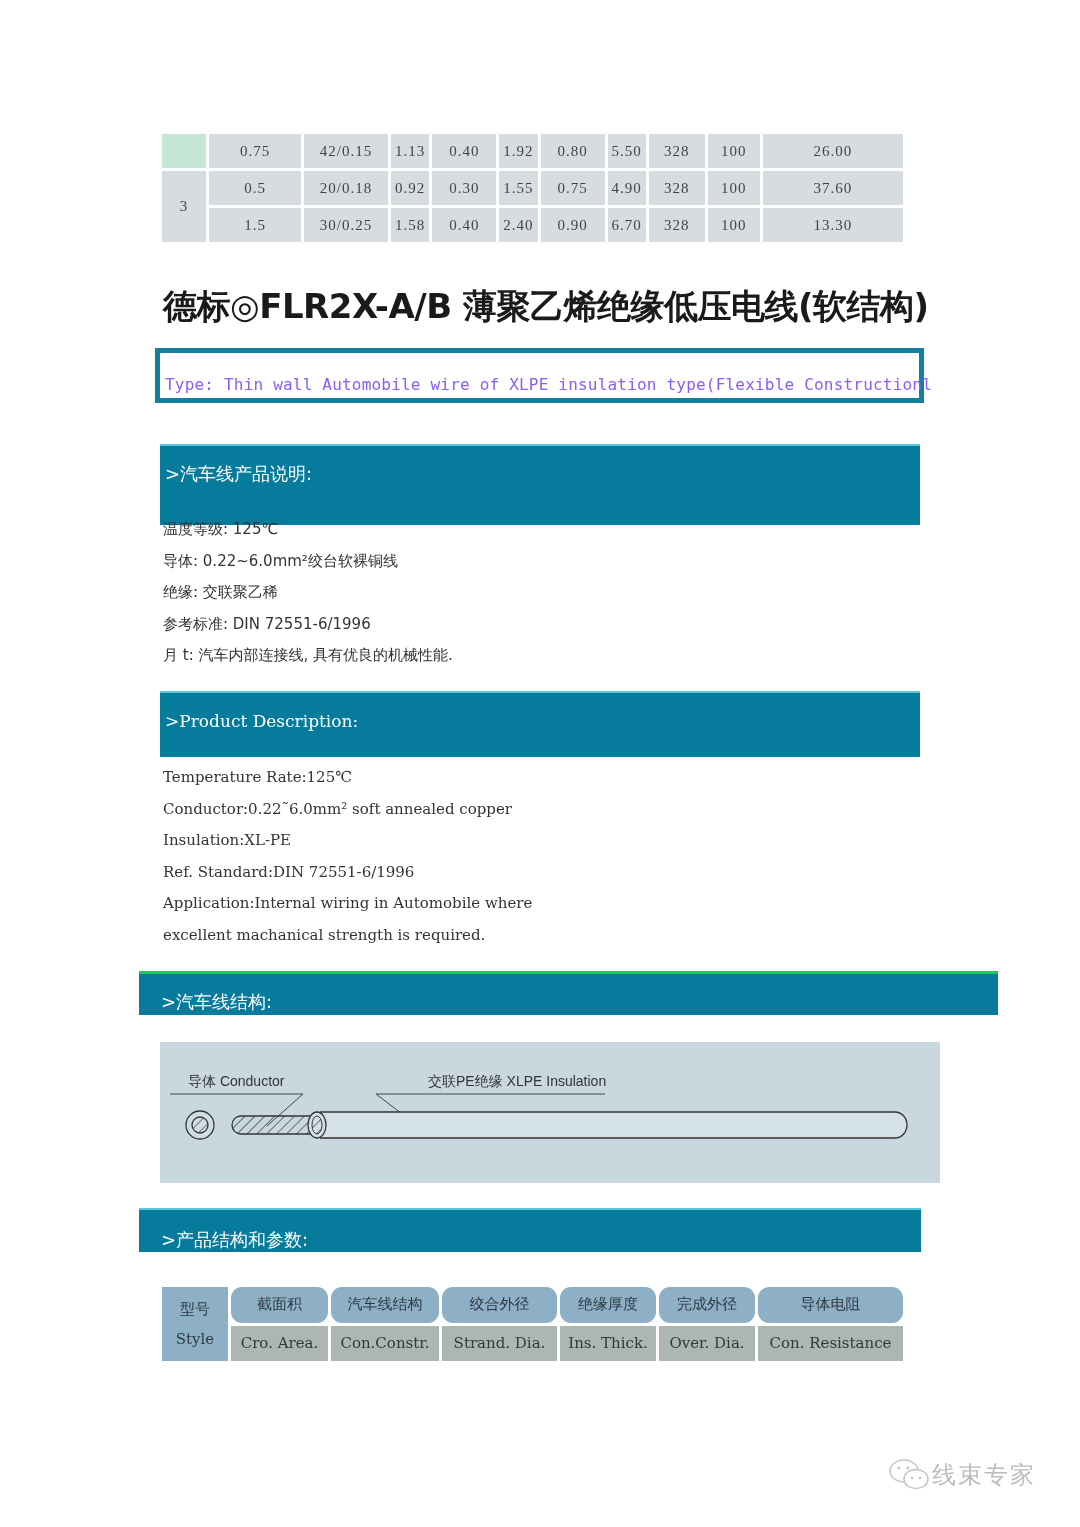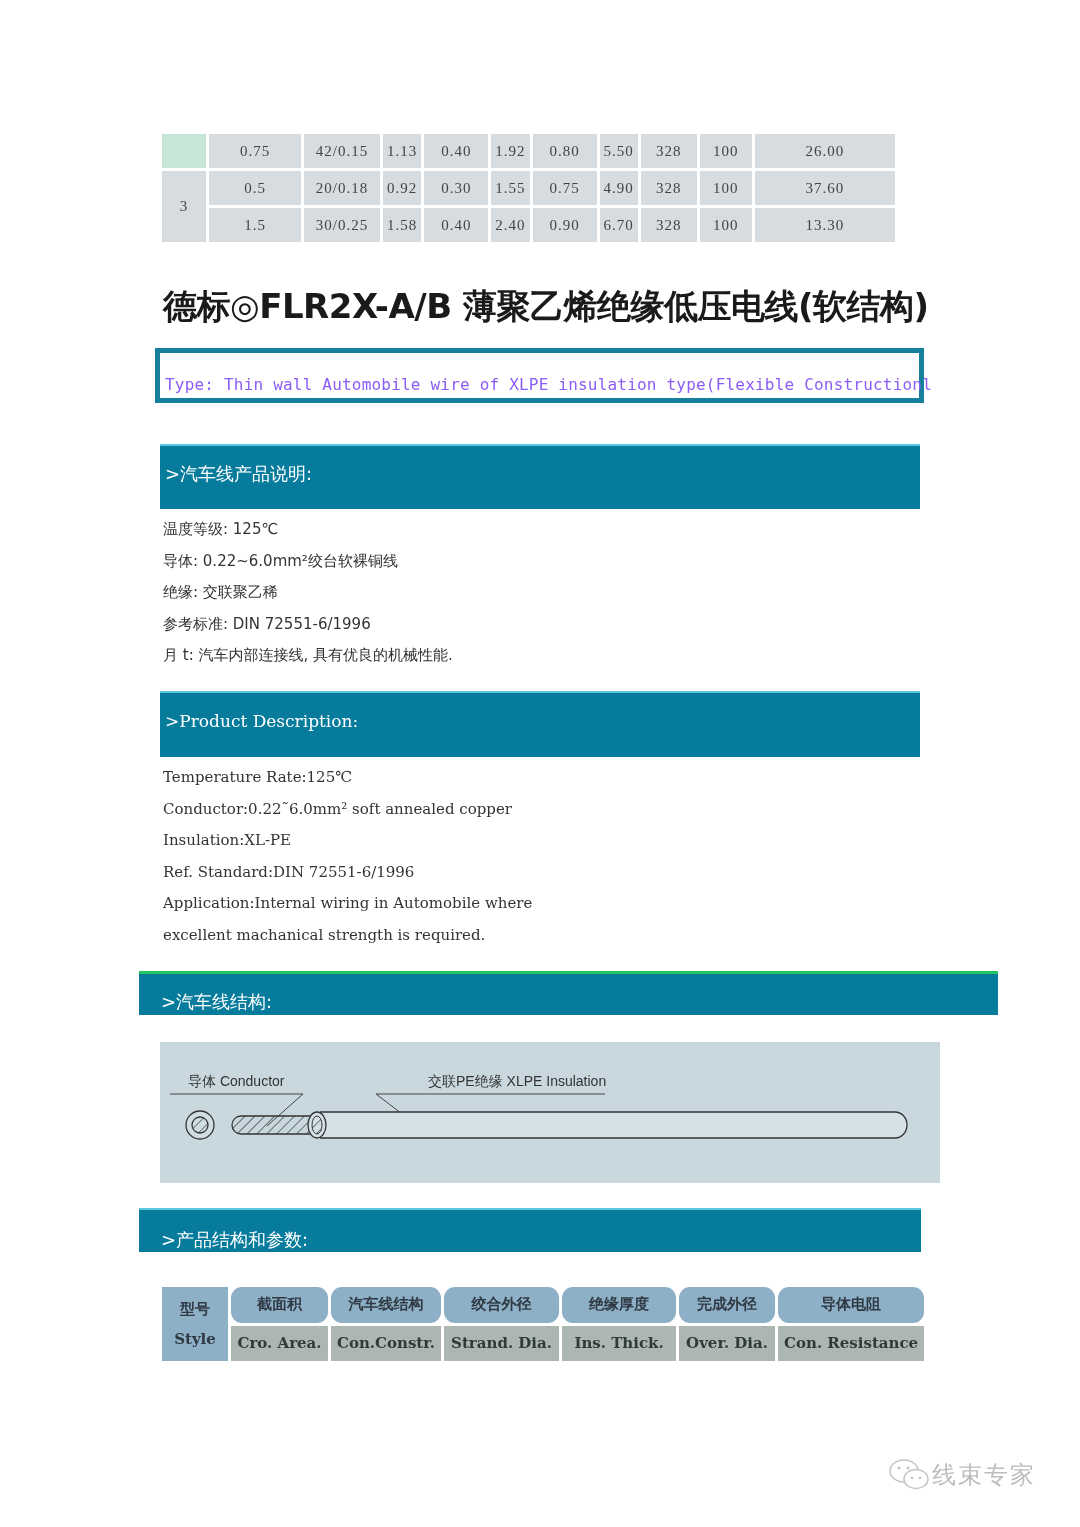--- a/index.html
+++ b/index.html
@@ -11,57 +11,57 @@
     .top-table td { background: #d6dce0; height: 34px; font-size: 15px; color: #444; text-align: center; padding: 0 4px; font-family: "Liberation Serif", "DejaVu Serif", serif; letter-spacing: 1px; }
     .top-table td.green { background: #c6e7d6; }
 
     .main-title { position: absolute; left: 163px; top: 284px; font-size: 34px; font-weight: bold; color: #1a1a1a; font-family: "DejaVu Sans", "Liberation Sans", sans-serif; white-space: nowrap; letter-spacing: -0.5px; }
 
     .type-box { position: absolute; left: 155px; top: 348px; width: 769px; height: 55px; border: 5px solid #14809b; background: #fff; }
     .type-box span { position: absolute; left: 5px; bottom: 4px; font-family: "DejaVu Sans Mono", "Liberation Mono", monospace; font-size: 16px; color: #8b5cf6; white-space: nowrap; letter-spacing: 0.2px; }
 
     .section-bar { position: absolute; background: #067b9c; color: #fff; font-size: 18px; }
     .section-bar span { position: absolute; left: 5px; white-space: nowrap; font-family: "DejaVu Sans", "Liberation Sans", sans-serif; }
-    .bar1 { left: 160px; top: 444px; width: 760px; height: 65px; border-top: 2px solid #5cc7df; }
+    .bar1 { left: 160px; top: 444px; width: 760px; height: 81px; border-top: 2px solid #5cc7df; }
     .bar1 span { top: 16px; }
     .bar2 { left: 160px; top: 691px; width: 760px; height: 66px; border-top: 2px solid #5cc7df; }
     .bar2 span { top: 18px; font-family: "DejaVu Serif", "Liberation Serif", serif; font-size: 17px; }
     .bar3 { left: 139px; top: 971px; width: 859px; height: 44px; border-top: 3px solid #22c55e; }
     .bar3 span { left: 22px; top: 16px; }
     .bar4 { left: 139px; top: 1208px; width: 782px; height: 44px; border-top: 2px solid #5cc7df; }
     .bar4 span { left: 22px; top: 18px; }
 
     .desc-list { position: absolute; left: 163px; list-style: none; }
     .desc-list li { height: 31.5px; font-size: 15px; color: #333; white-space: nowrap; }
     .cn-list { top: 520px; font-family: "DejaVu Sans", "Liberation Sans", sans-serif; }
     .en-list { top: 768px; font-family: "DejaVu Serif", "Liberation Serif", serif; }
     .en-list li { font-size: 15px; }
 
     .diagram { position: absolute; left: 160px; top: 1042px; width: 780px; height: 141px; background: #c8d8de; }
     .diagram svg { position: absolute; left: 0; top: 0; }
     .diag-label { position: absolute; font-family: "Liberation Sans", "DejaVu Sans", sans-serif; font-size: 14px; color: #333; white-space: nowrap; }
 
     .param-table { position: absolute; left: 162px; top: 1287px; border-collapse: separate; border-spacing: 3px 3px; margin-left: -3px; margin-top: -3px; }
-    .param-table td { height: 34px; text-align: center; font-size: 15px; color: #333; white-space: nowrap; padding: 7px 6px; font-weight: bold; }
+    .param-table td { height: 34px; text-align: center; font-size: 15px; color: #333; white-space: nowrap; padding: 7px 6px; }
     .param-table td.cn { background: #8eb0c6; font-family: "DejaVu Sans", "Liberation Sans", sans-serif; color: #2f3a44; border-radius: 11px; }
     .param-table td.en { background: #adb7b1; font-family: "DejaVu Serif", "Liberation Serif", serif; color: #2f3a3a; }
     .param-table td.style { background: #8eb0c6; font-family: "DejaVu Serif", "Liberation Serif", serif; color: #2f3a44; line-height: 30px; }
 
     .watermark { position: absolute; left: 888px; top: 1458px; display: flex; align-items: center; gap: 0; }
     .watermark span.txt { font-family: "DejaVu Sans", "Liberation Sans", sans-serif; font-size: 24px; color: #bdbdbd; letter-spacing: 2px; }
   </style>
 </head>
 <body>
 
 <table class="top-table">
   <tbody>
       <tr>
     <td class="green" style="width:44px"></td>
     <td style="width:92px">0.75</td>
-    <td style="width:76px">42/0.15</td>
+    <td style="width:84px">42/0.15</td>
     <td style="width:38px">1.13</td>
     <td style="width:64px">0.40</td>
     <td style="width:36px">1.92</td>
     <td style="width:64px">0.80</td>
     <td style="width:36px">5.50</td>
     <td style="width:56px">328</td>
     <td style="width:52px">100</td>
     <td style="width:140px">26.00</td>
   </tr>
   <tr>
@@ -156,21 +156,21 @@
 <table class="param-table">
   <tbody>
       <tr>
     <td class="style" rowspan="2" style="width:66px">
       <div>型号</div>
       <div>Style</div>
     </td>
     <td class="cn" style="width:97px">截面积</td>
     <td class="cn" style="width:108px">汽车线结构</td>
     <td class="cn" style="width:115px">绞合外径</td>
-    <td class="cn" style="width:114px">绝缘厚度</td>
+    <td class="cn" style="width:96px">绝缘厚度</td>
     <td class="cn" style="width:96px">完成外径</td>
     <td class="cn" style="width:145px">导体电阻</td>
   </tr>
   <tr>
     <td class="en">Cro. Area.</td>
     <td class="en">Con.Constr.</td>
     <td class="en">Strand. Dia.</td>
     <td class="en">Ins. Thick.</td>
     <td class="en">Over. Dia.</td>
     <td class="en">Con. Resistance</td>

